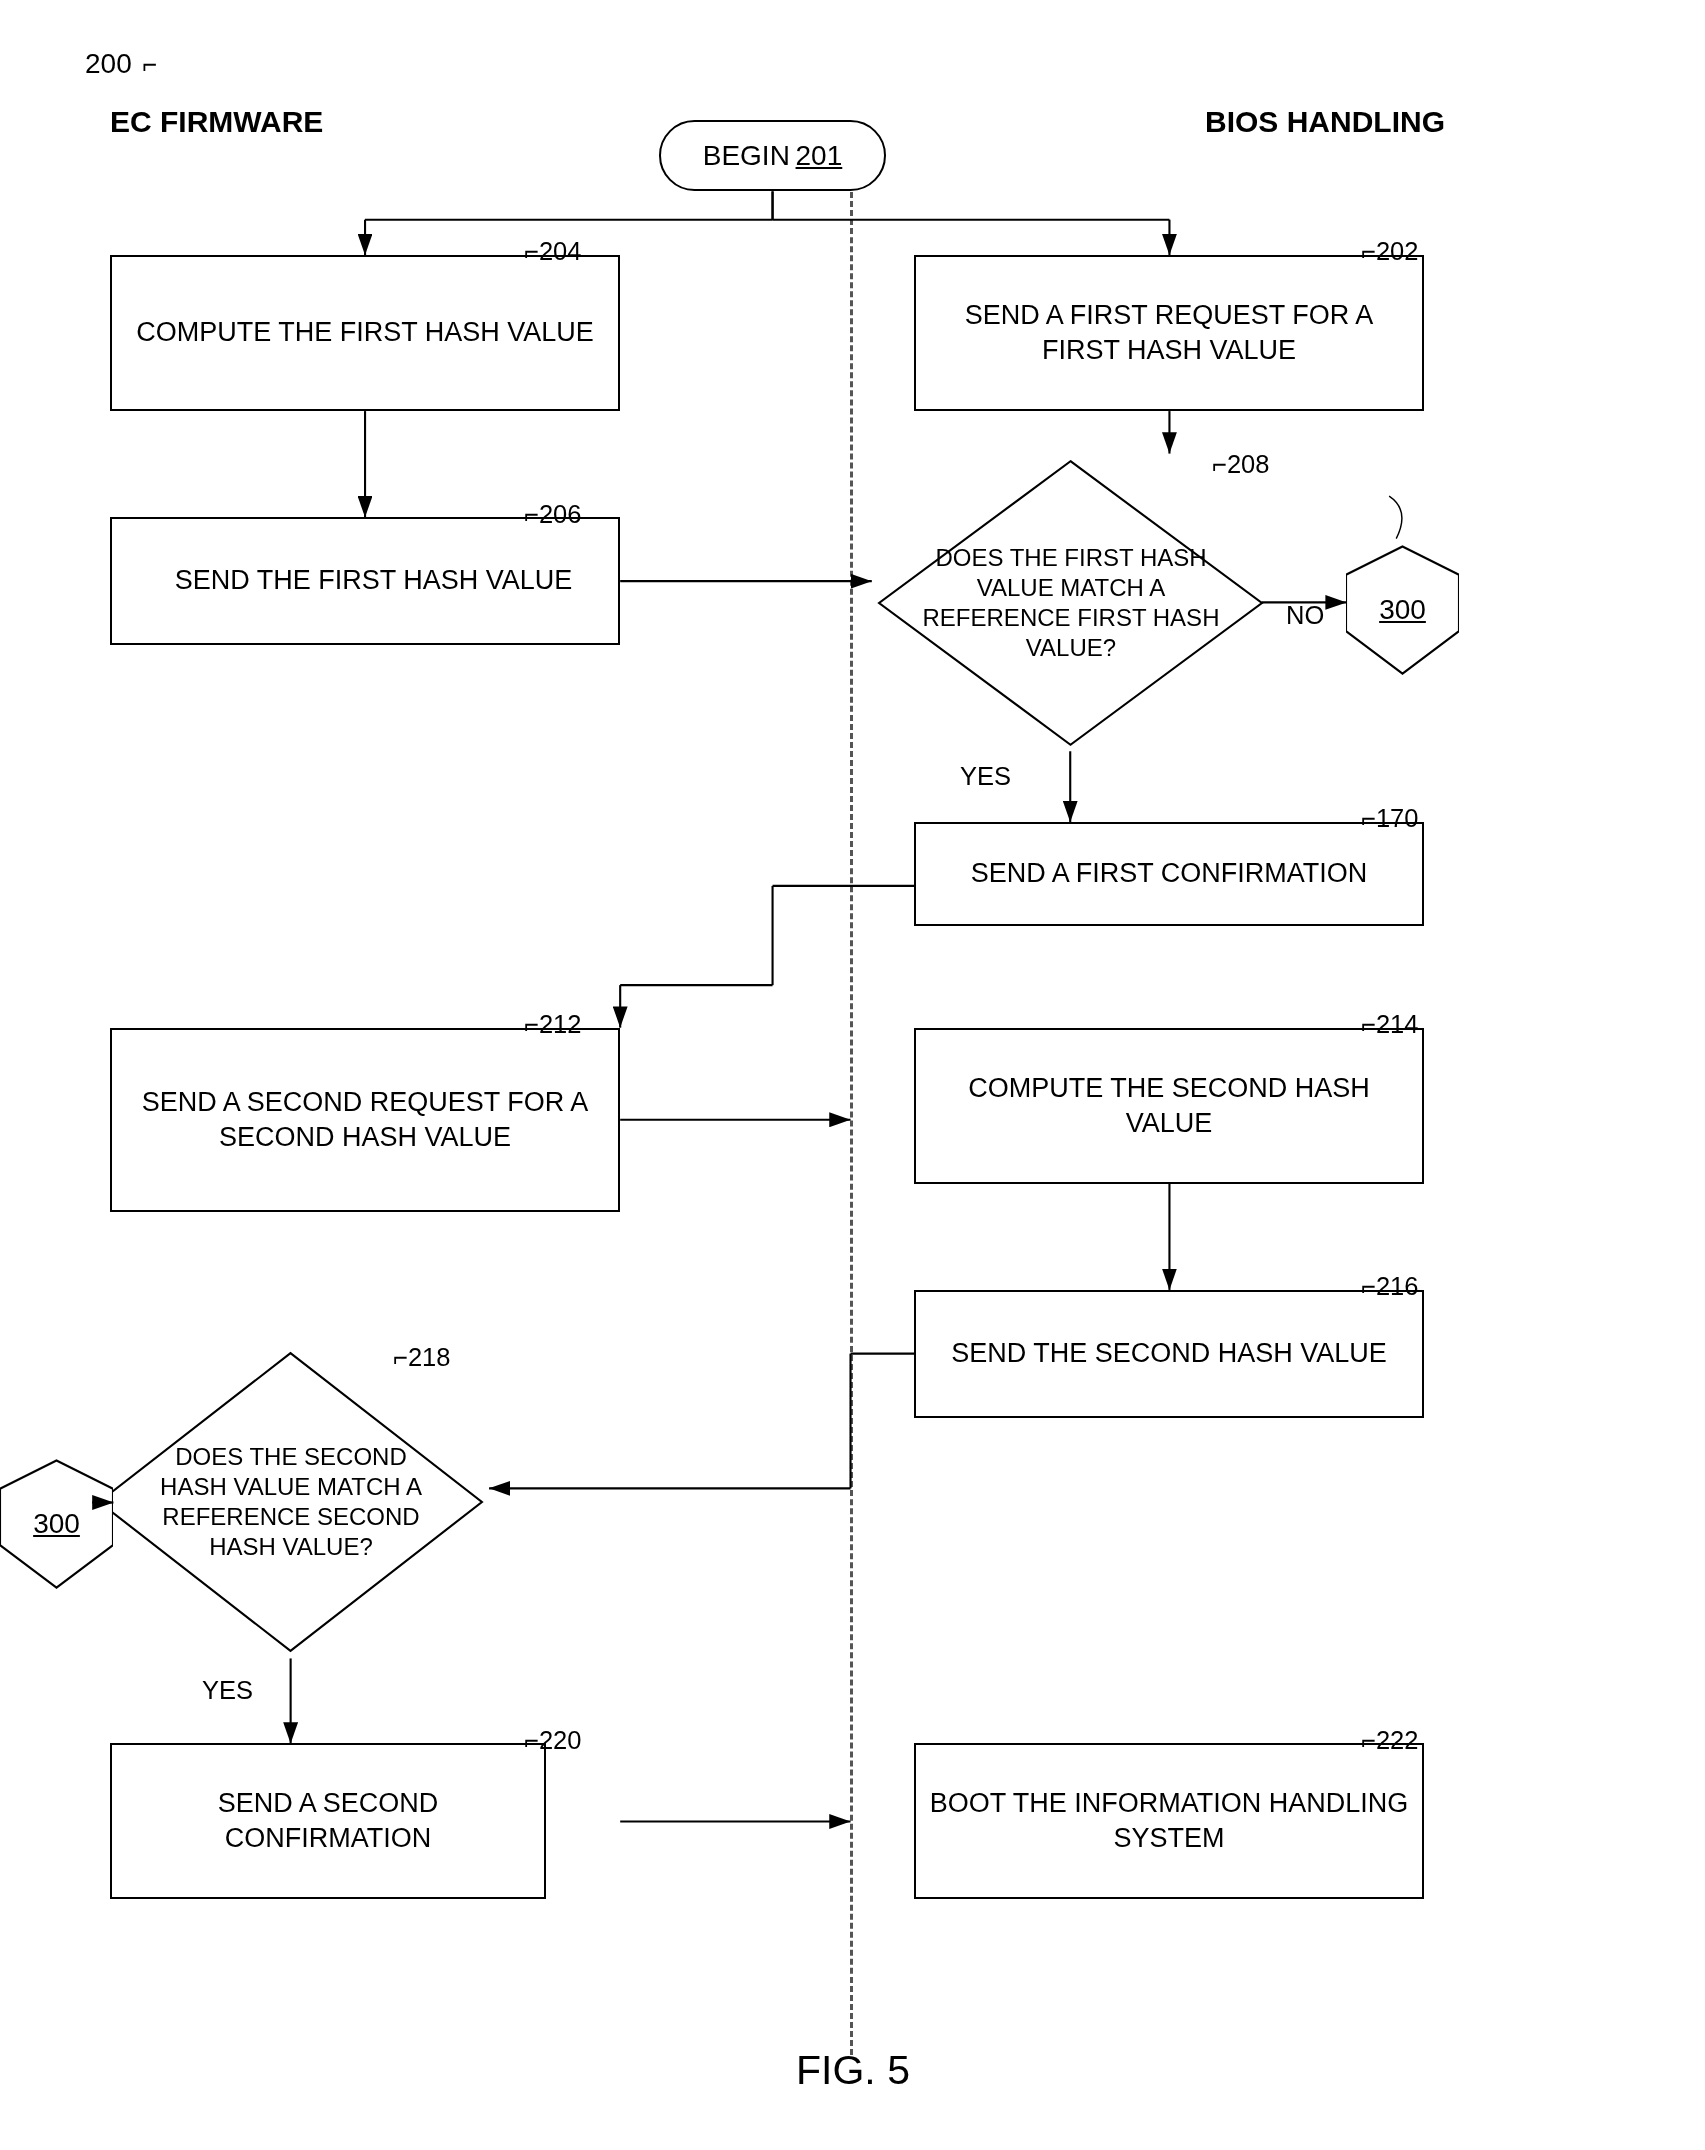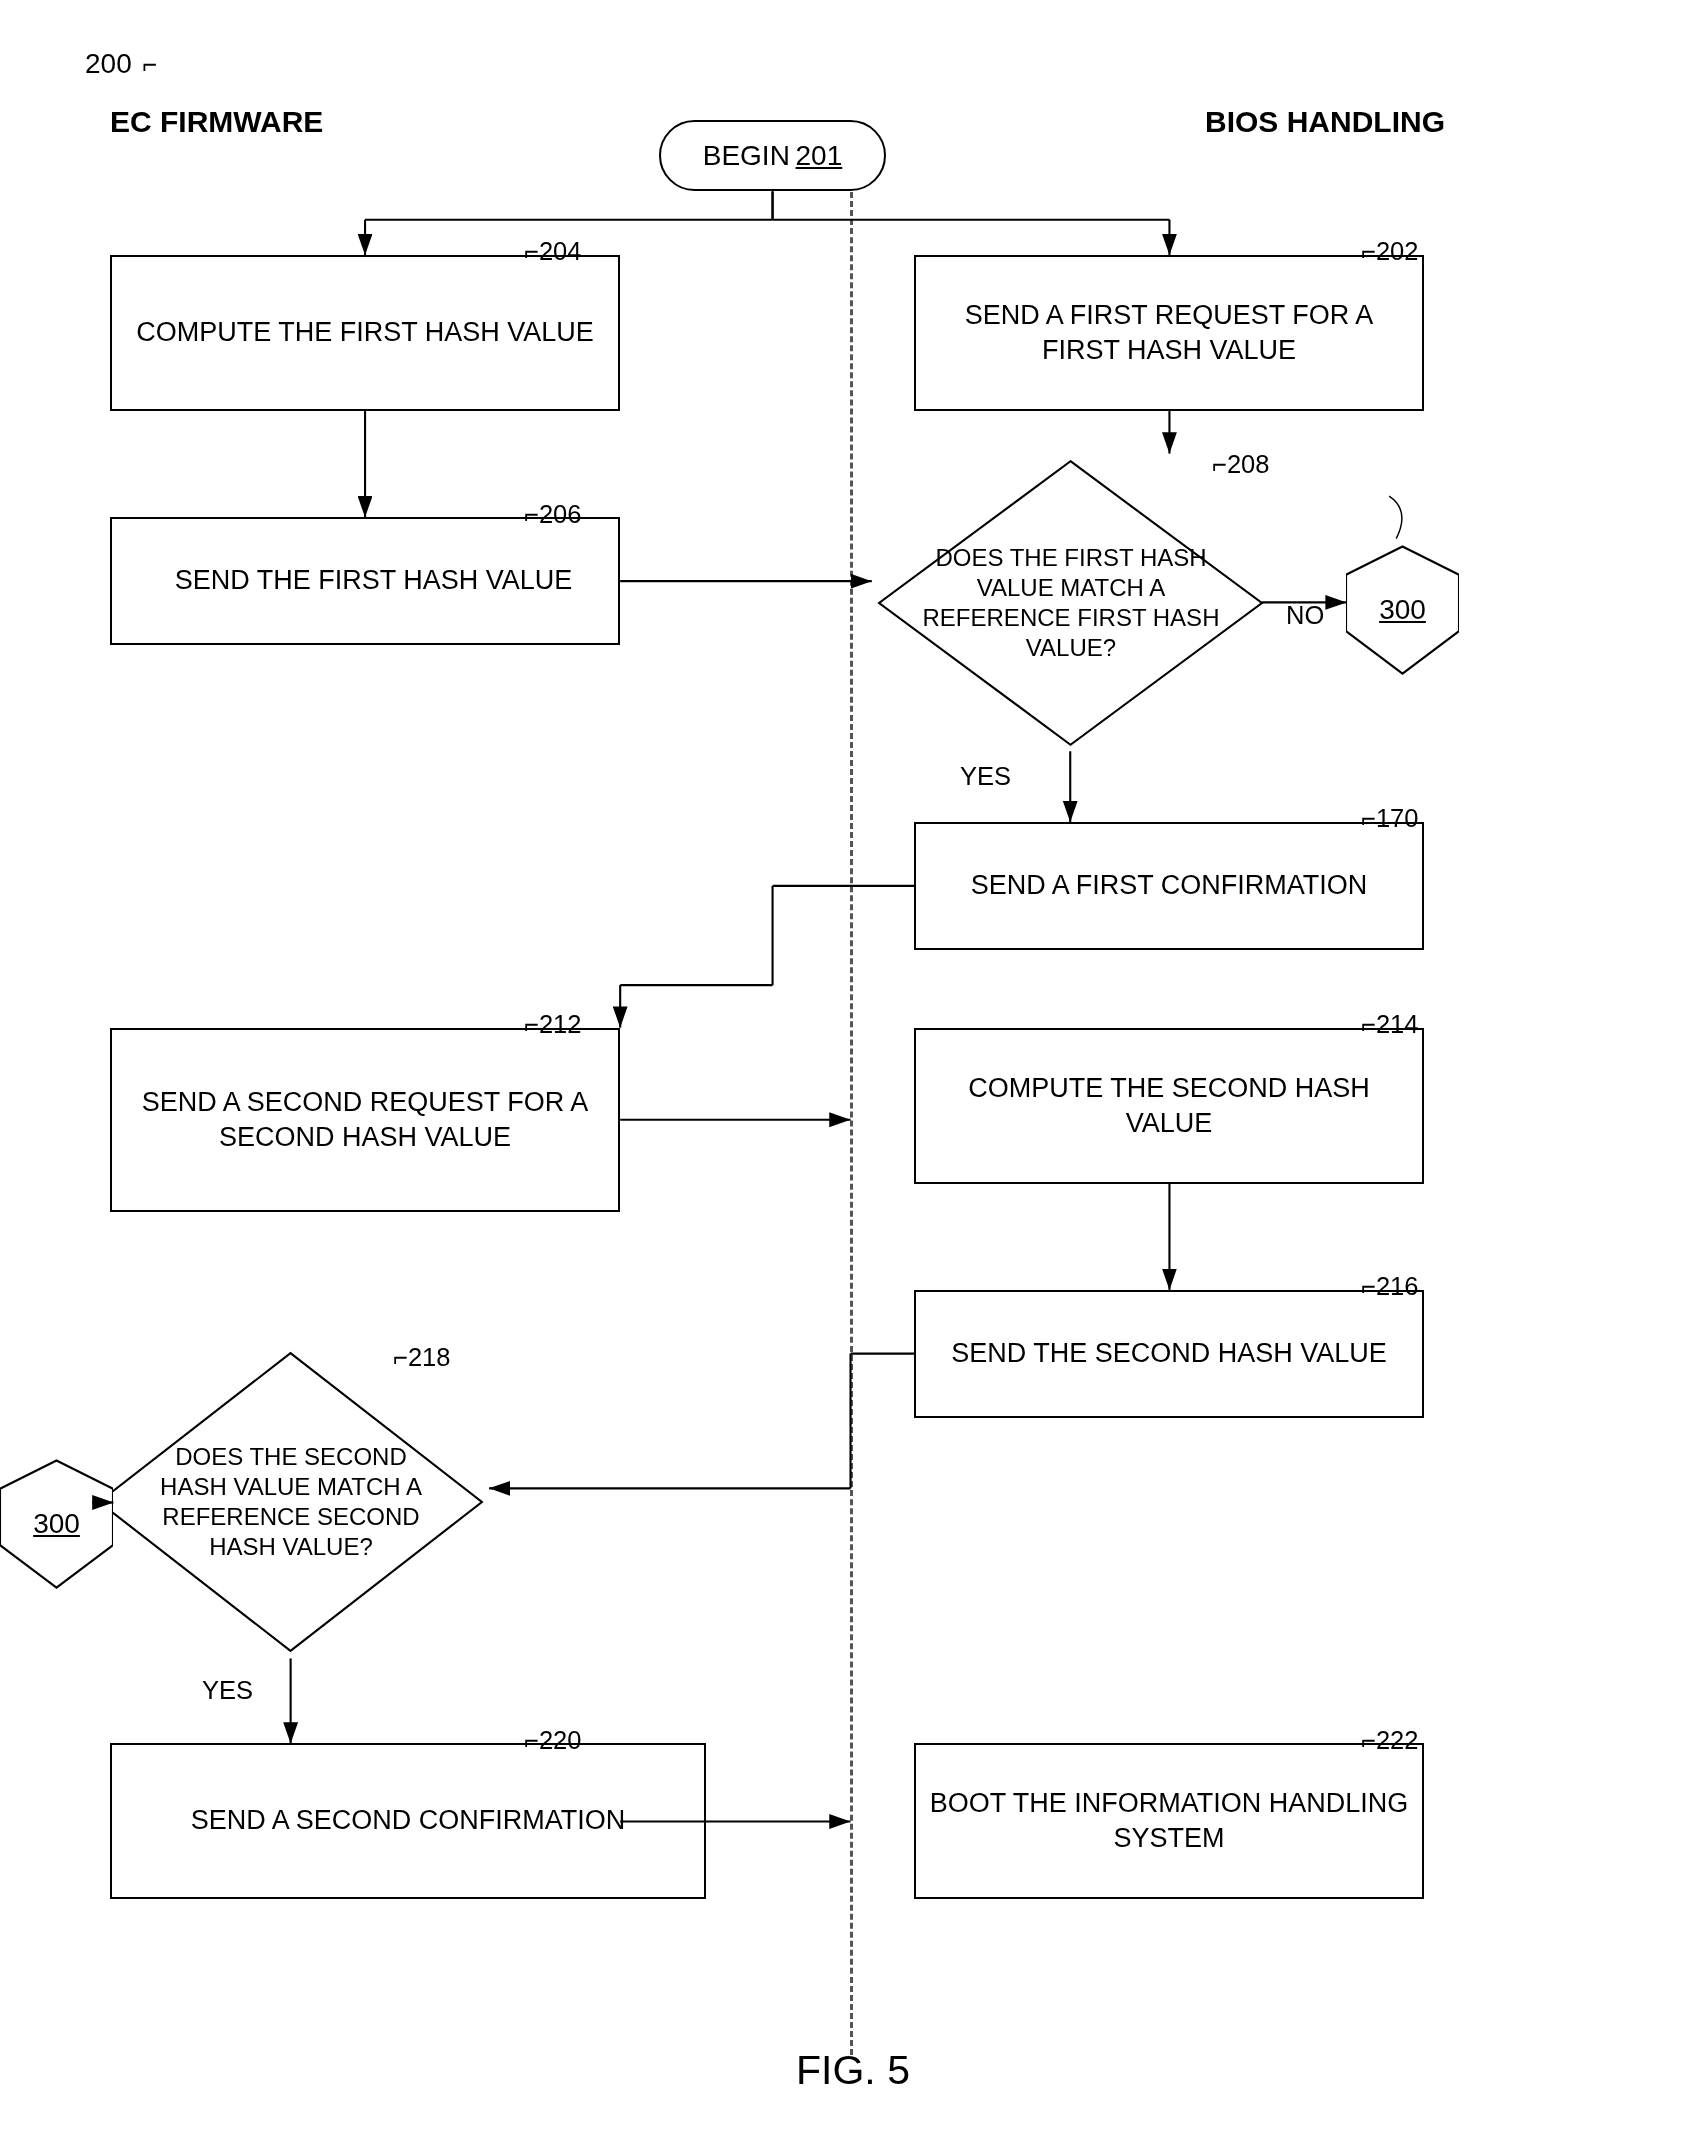--- a/index.html
+++ b/index.html
@@ -210,21 +210,21 @@
 
   <div class="shield-box" style="left: 1346px; top: 539px; width: 113px; height: 142px;">
     <svg width="113" height="142" viewBox="0 0 160 200">
       <polygon points="80,10 160,50 160,130 80,190 0,130 0,50" fill="white" stroke="black" stroke-width="3"></polygon>
     </svg>
     <span style="position:absolute; font-size:28px; text-decoration:underline;">300</span>
   </div>
 
   <div class="arrow-label" style="left: 960px; top: 762px;">YES</div>
 
-  <div class="flow-box" style="left: 914px; top: 822px; width: 510px; height: 128px;">
+  <div class="flow-box" style="left: 914px; top: 822px; width: 510px; height: 104px;">
     <span>SEND A FIRST CONFIRMATION</span>
   </div>
 
   <div class="ref-num" style="left: 1361px; top: 804px;">⌐170</div>
 
   <div class="flow-box" style="left: 110px; top: 1028px; width: 510px; height: 184px;">
     <span>SEND A SECOND REQUEST FOR A
 SECOND HASH VALUE</span>
   </div>
 
@@ -262,21 +262,21 @@
 
   <div class="shield-box" style="left: 0px; top: 1453px; width: 113px; height: 142px;">
     <svg width="113" height="142" viewBox="0 0 160 200">
       <polygon points="80,10 160,50 160,130 80,190 0,130 0,50" fill="white" stroke="black" stroke-width="3"></polygon>
     </svg>
     <span style="position:absolute; font-size:28px; text-decoration:underline;">300</span>
   </div>
 
   <div class="arrow-label" style="left: 202px; top: 1676px;">YES</div>
 
-  <div class="flow-box" style="left: 110px; top: 1743px; width: 596px; height: 156px;">
+  <div class="flow-box" style="left: 110px; top: 1743px; width: 436px; height: 156px;">
     <span>SEND A SECOND CONFIRMATION</span>
   </div>
 
   <div class="ref-num" style="left: 524px; top: 1726px;">⌐220</div>
 
   <div class="flow-box" style="left: 914px; top: 1743px; width: 510px; height: 156px;">
     <span>BOOT THE INFORMATION
 HANDLING SYSTEM</span>
   </div>
 

